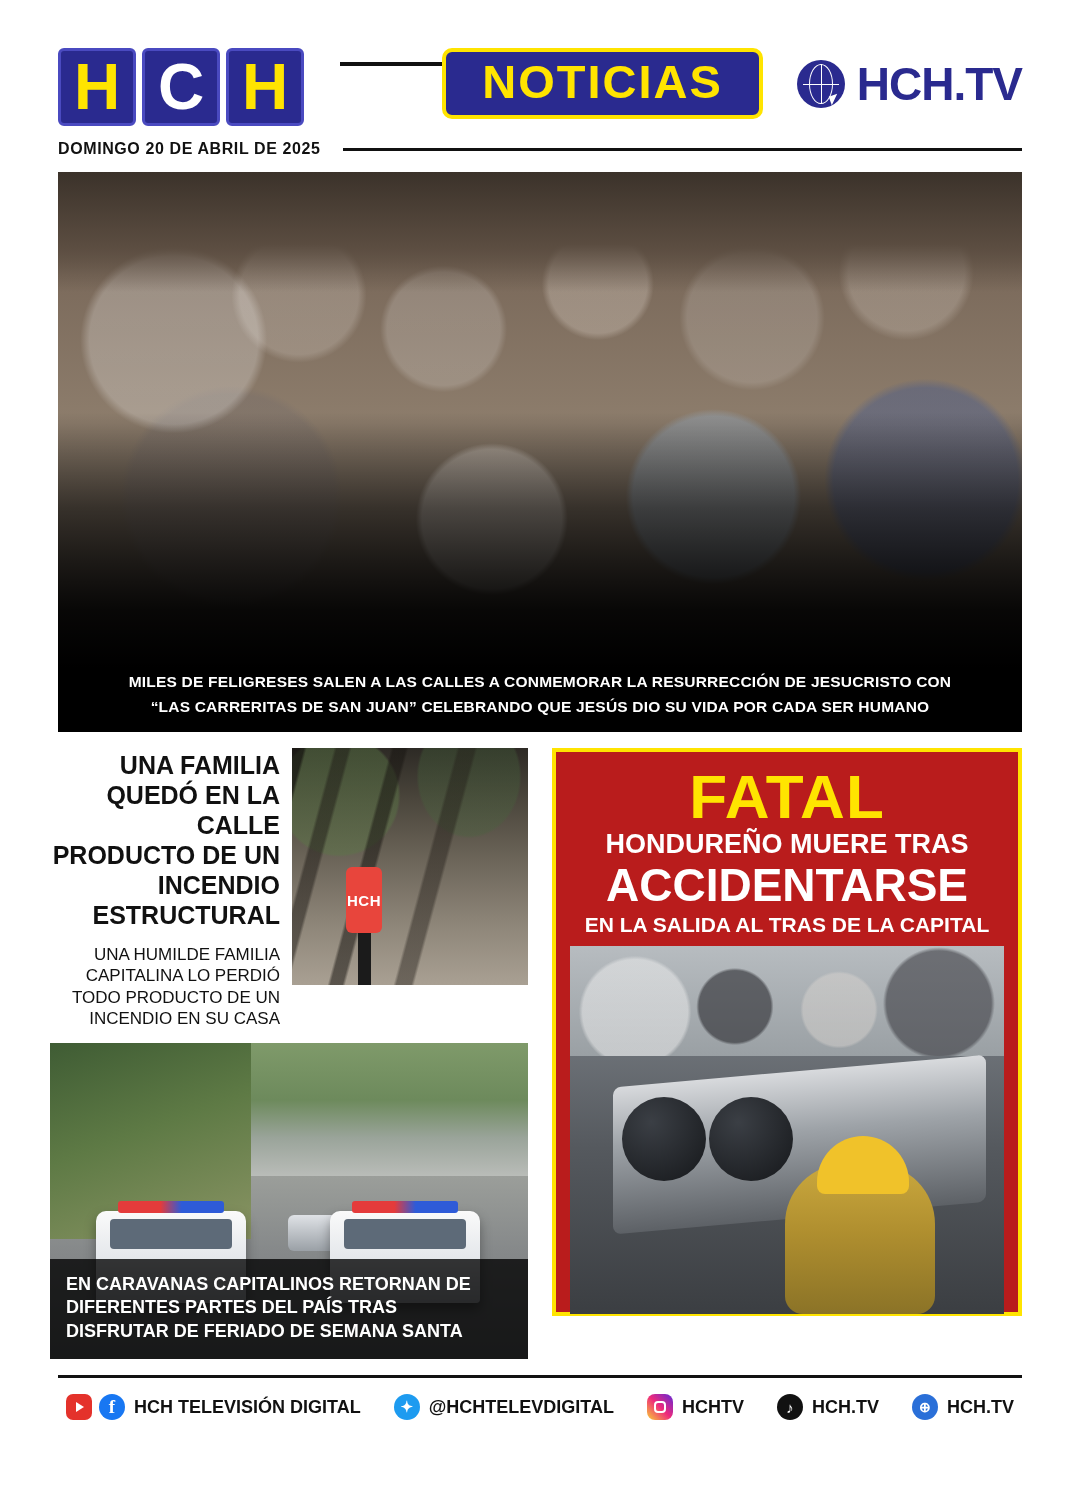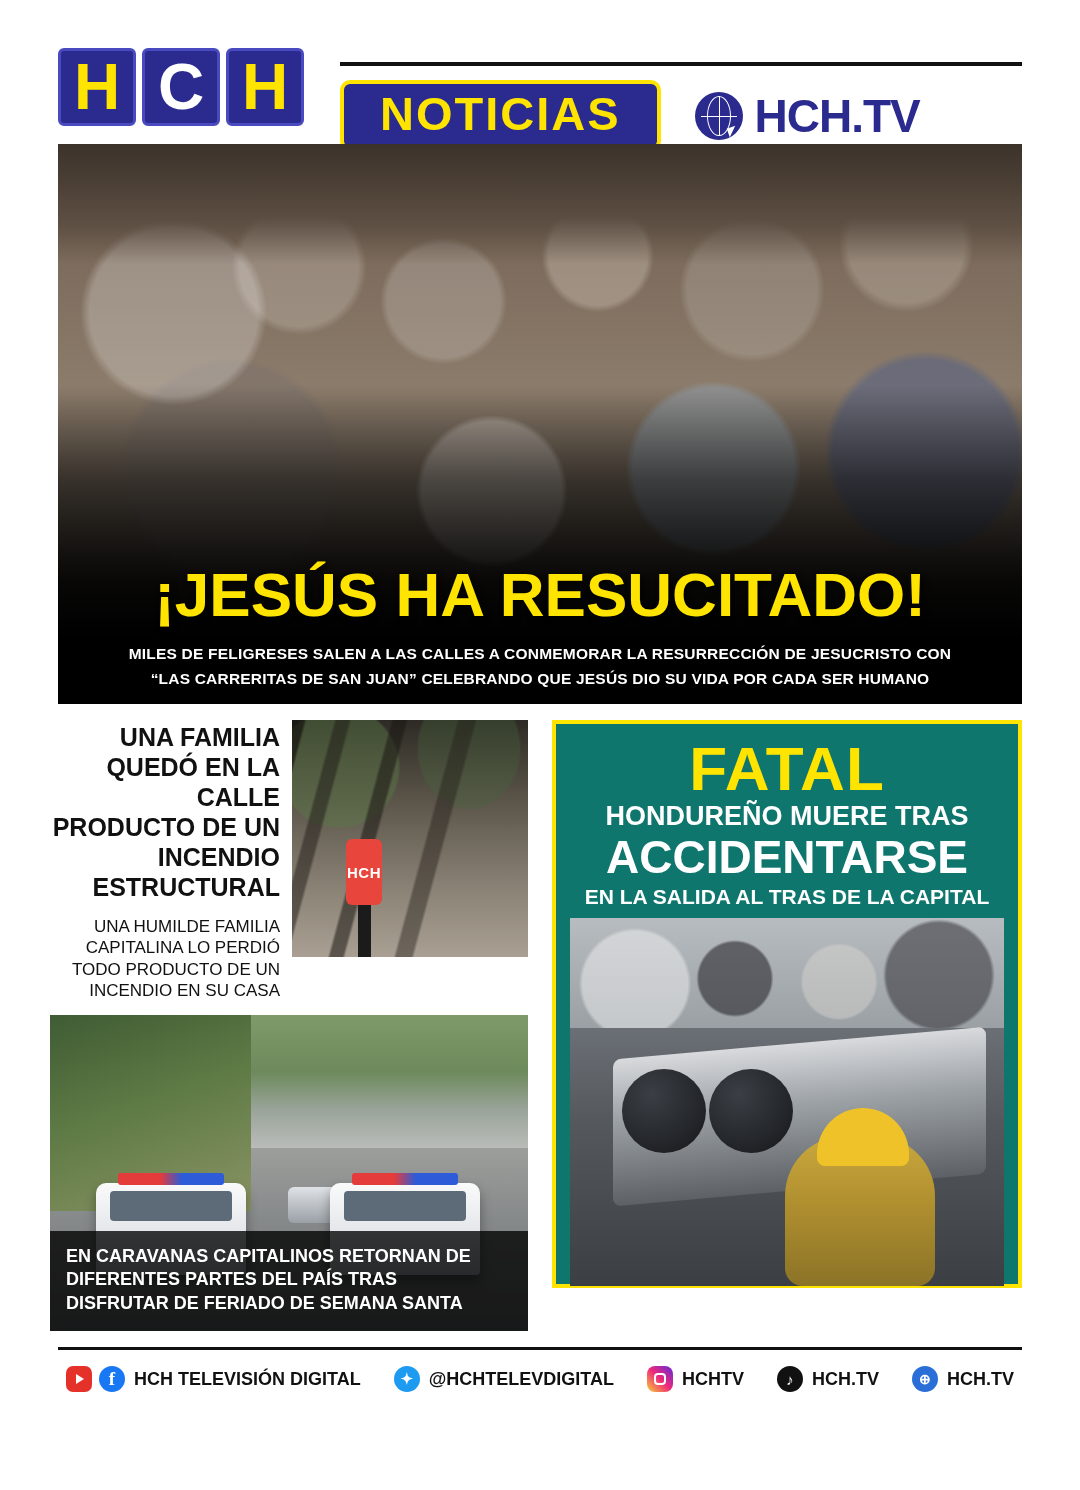--- a/index.html
+++ b/index.html
@@ -44,21 +44,21 @@
     line-height: 1;
     font-family: "Liberation Sans", sans-serif;
   }
   .logo-box.y { color: #ffe400; }
   .logo-box.w { color: #ffffff; }
 
   .header-right {
     flex: 1;
     margin-left: 36px;
     display: flex;
-    flex-direction: column;
+    flex-direction: row;
     align-items: flex-start;
   }
   .hr-line {
     width: 100%;
     height: 4px;
     background: #111;
     margin-top: 14px;
     margin-bottom: 14px;
   }
   .header-row2 {
@@ -335,21 +335,21 @@
     color: #fff;
     font-size: 18px;
     font-weight: bold;
     line-height: 1.3;
   }
 
   
   .fatal-panel {
     width: 470px;
     height: 568px;
-    background: #0f766e;
+    background: #b91c1c;
     border: 4px solid #ffe400;
     padding: 14px 14px 14px 14px;
     position: relative;
   }
   .fatal-h1 {
     color: #ffe400;
     font-size: 62px;
     font-weight: bold;
     text-align: center;
     line-height: 1;
@@ -485,27 +485,30 @@
           <span class="globe">
             <span class="globe-ring"></span>
             <span class="globe-cursor"></span>
           </span>
           <span class="hchtv-text">HCH.TV</span>
         </div>
       </div>
     </div>
   </div>
 
+  <div class="dateline-row">
+    <div class="dateline">DOMINGO 20 DE ABRIL DE 2025</div>
+    <div class="dateline-rule"></div>
+  </div>
 
   <div class="hero">
     <div class="crowd"></div>
     <div class="crowd-top"></div>
     <div class="hero-shade"></div>
     <div class="hero-text">
-      <div class="hero-h1">¡JESÚS HA RESUCITADO!</div>
       <div class="hero-sub">MILES DE FELIGRESES SALEN A LAS CALLES A CONMEMORAR LA RESURRECCIÓN DE JESUCRISTO CON</div>
       <div class="hero-sub" style="margin-top:2px">“LAS CARRERITAS DE SAN JUAN” CELEBRANDO QUE JESÚS DIO SU VIDA POR CADA SER HUMANO</div>
     </div>
   </div>
 
   <div class="lower">
 
     <div class="col-left">
 
       <div class="fire-block">

